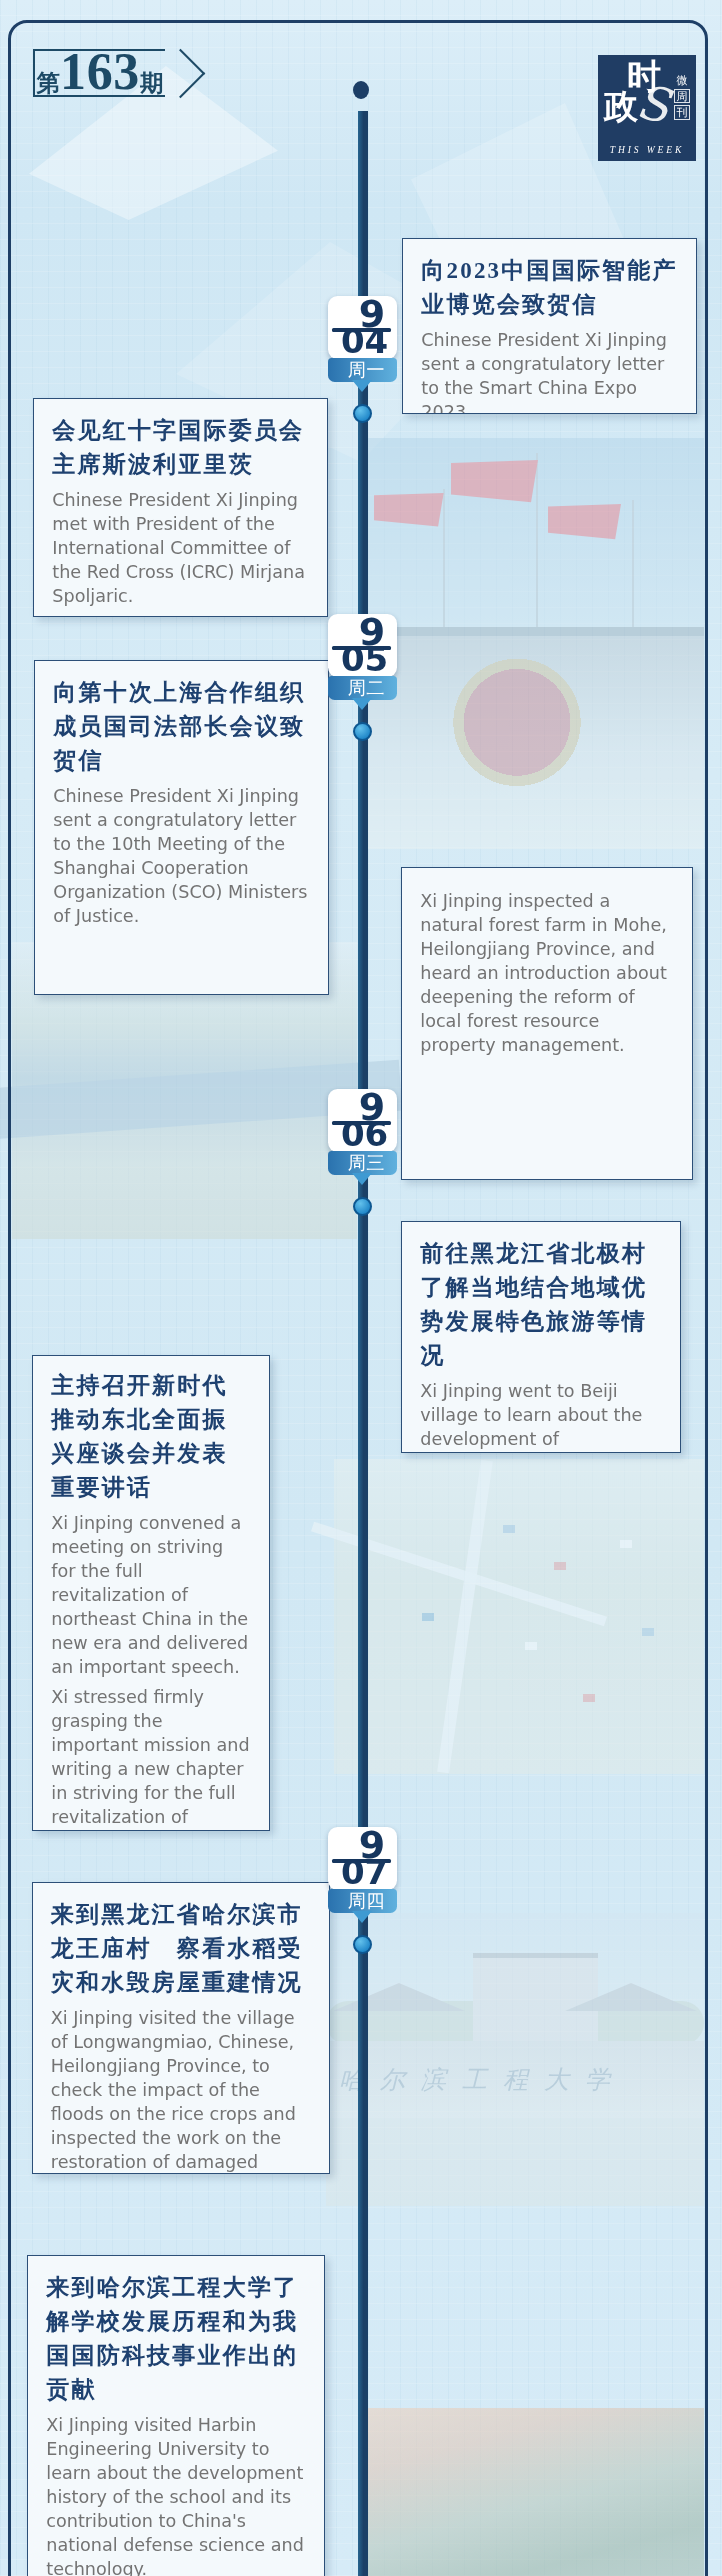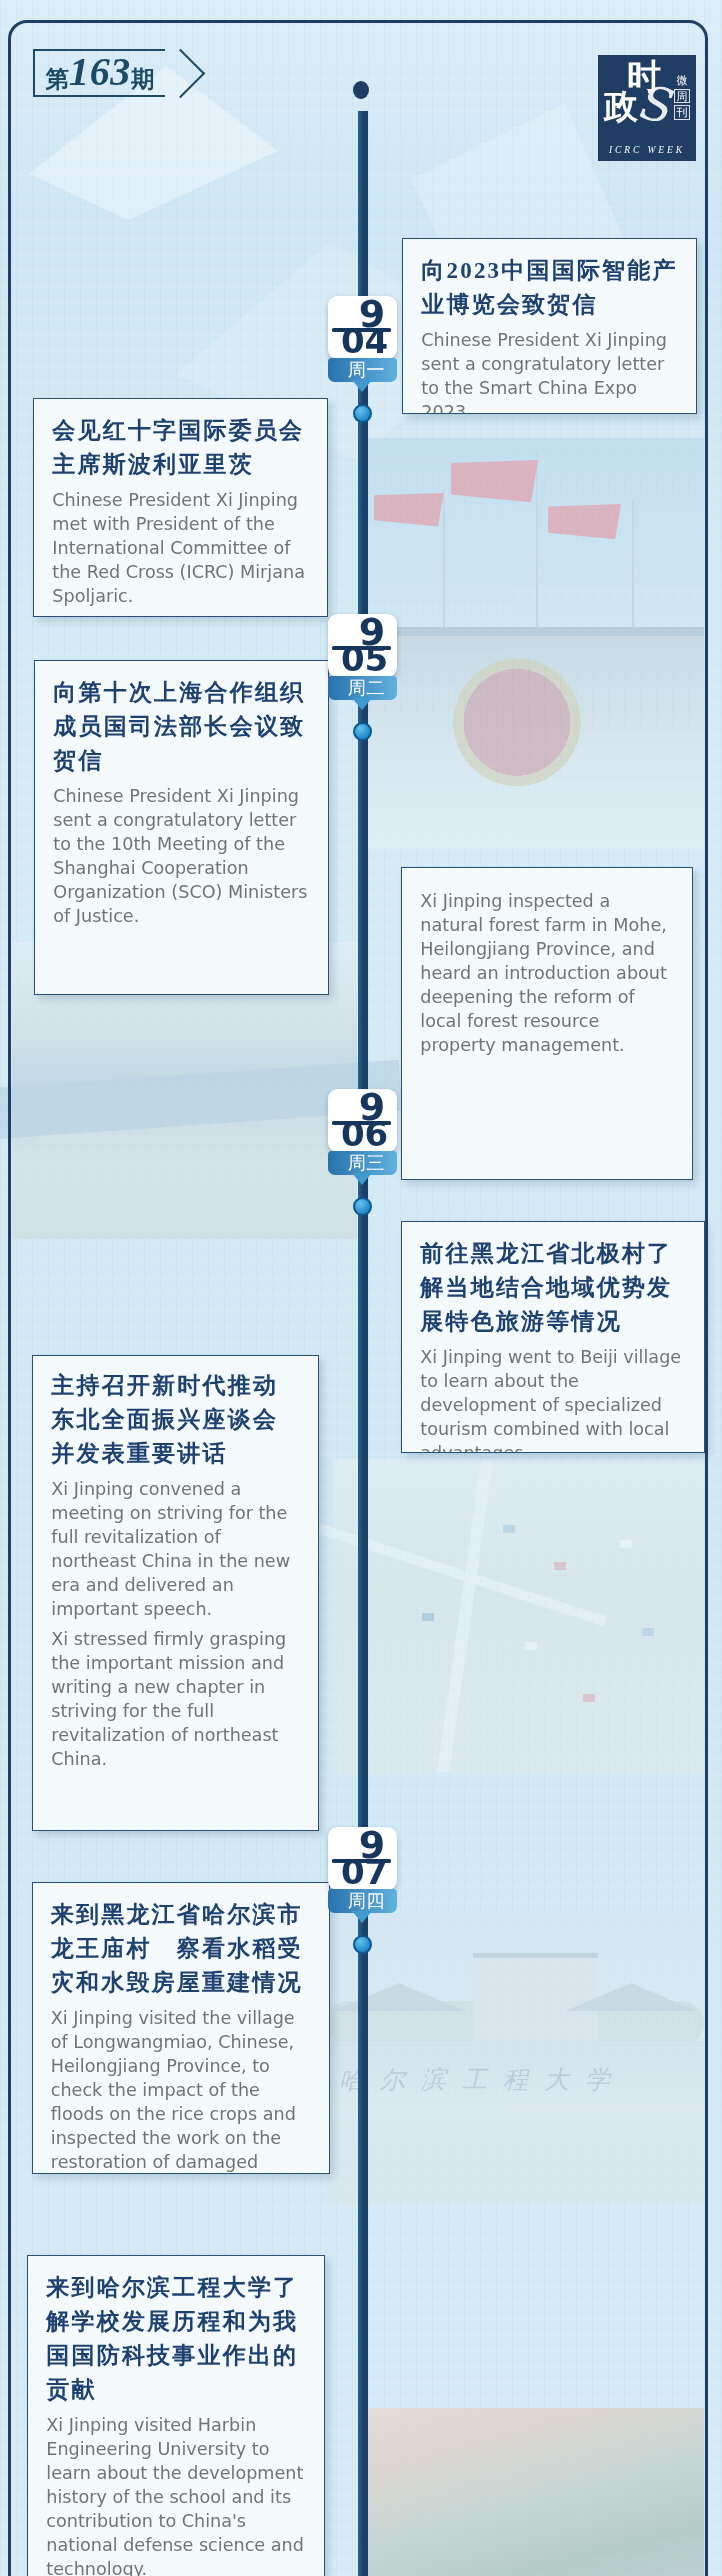--- a/index.html
+++ b/index.html
@@ -54,21 +54,21 @@
     border:3.7px solid #1e3f66;border-radius:19px;pointer-events:none;}
 
   
   .issue{position:absolute;left:33px;top:49px;z-index:4;color:#1d4a66;}
   .issue .rect{position:relative;width:130px;height:44px;border:2.2px solid #1d4a66;border-right:none;
     display:flex;align-items:center;justify-content:center;background:transparent;}
   .issue .tip{position:absolute;left:130px;top:6.6px;width:33px;height:33px;
     border-top:2.2px solid #1d4a66;border-right:2.2px solid #1d4a66;transform:rotate(45deg);}
   .issue .txt{white-space:nowrap;font-family:"Liberation Serif","DejaVu Serif",serif;font-weight:bold;}
   .issue .sm{font-size:23.5px;}
-  .issue .num{font-size:40px;letter-spacing:0.7px;position:relative;top:-1.5px;font-style:italic;}
+  .issue .num{font-size:52px;letter-spacing:0.7px;position:relative;top:-1.5px;}
   .logo{position:absolute;left:598px;top:55px;width:98px;height:106px;background:#203d64;z-index:4;color:#fff;}
   .logo .shi{position:absolute;left:29px;top:-1.5px;font-size:34px;font-family:"Liberation Serif","DejaVu Serif",serif;font-weight:bold;}
   .logo .zheng{position:absolute;left:5.9px;top:29px;font-size:34px;font-family:"Liberation Serif","DejaVu Serif",serif;font-weight:bold;}
   .logo .swoosh{position:absolute;left:43px;top:22px;font-size:47px;font-family:"DejaVu Serif",serif;font-style:italic;opacity:.9;transform:rotate(12deg);}
   .logo .col{position:absolute;right:5.9px;top:19px;display:flex;flex-direction:column;gap:2.2px;align-items:center;}
   .logo .col span{font-size:11px;line-height:12.5px;font-family:"Liberation Serif","DejaVu Serif",serif;}
   .logo .col .boxed{border:0.7px solid rgba(255,255,255,.85);padding:0 1.5px;}
   .logo .week{position:absolute;left:0;bottom:5.9px;width:100%;text-align:center;font-size:9.5px;
     letter-spacing:2.9px;font-style:italic;font-family:"Liberation Serif","DejaVu Serif",serif;}
 
@@ -95,22 +95,22 @@
   
   .card{position:absolute;z-index:4;box-sizing:border-box;background:#f4f9fc;border:1.5px solid #2c4f78;
     padding:14.7px 18.3px;box-shadow:3.7px 4.4px 7.3px rgba(30,60,100,.18);overflow:hidden;}
   .zh{font-family:"Liberation Serif","DejaVu Serif",serif;font-weight:bold;color:#1e4170;
     font-size:23px;line-height:34px;letter-spacing:2.2px;margin:0;}
   .en{color:#737373;font-size:17.6px;line-height:24px;margin:5.9px 0 0 0;}
   .c1{left:402px;top:238px;width:295px;height:176px;}
   .c2{left:33px;top:398px;width:295px;height:219px;}
   .c3{left:34px;top:660px;width:295px;height:335px;}
   .c4{left:401px;top:867px;width:292px;height:313px;}
-  .c5{left:401px;top:1221px;width:304px;height:232px;}
-  .c6{left:32px;top:1355px;width:287px;height:476px;padding-top:13px;}
+  .c5{left:401px;top:1221px;width:280px;height:232px;}
+  .c6{left:32px;top:1355px;width:238px;height:476px;padding-top:13px;}
   .c6 .zh2{margin-top:7.3px;}
   .c7{left:31.5px;top:1882px;width:298px;height:292px;}
   .c8{left:27px;top:2255px;width:298px;height:384px;}
 </style>
 </head>
 <body>
 
 <div id="canvas">
 
   <div class="grid"></div>
@@ -168,21 +168,21 @@
 
   <div class="logo">
     <span class="shi">时</span>
     <span class="zheng">政</span>
     <span class="swoosh">S</span>
     <span class="col">
       <span>微</span>
       <span class="boxed">周</span>
       <span class="boxed">刊</span>
     </span>
-    <span class="week">ICRC WEEK</span>
+    <span class="week">THIS WEEK</span>
   </div>
 
   <div class="tl-topdot"></div>
   <div class="tl-line"></div>
 
   <div class="marker m1">
     <div class="mbox">
       <span class="mo">9</span>
       <span class="bar"></span>
       <span class="dy">04</span>

